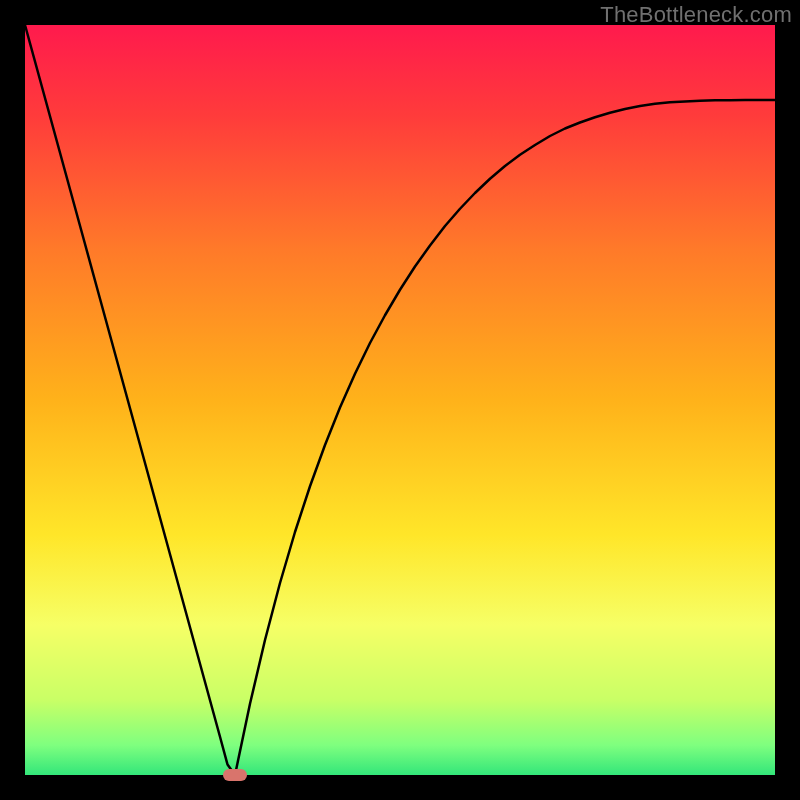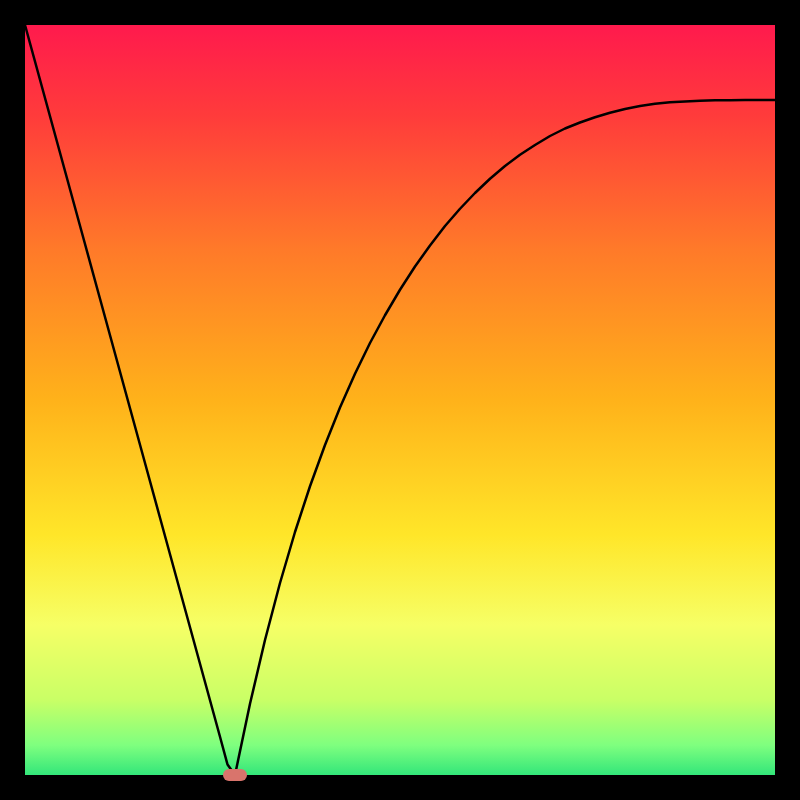--- a/index.html
+++ b/index.html
@@ -54,13 +54,14 @@
 </head>
 <body>
 
 <div class="frame">
   <div class="plot" id="plot" style="background: linear-gradient(rgb(255, 26, 77) 0%, rgb(255, 59, 59) 12%, rgb(255, 122, 41) 30%, rgb(255, 178, 26) 50%, rgb(255, 230, 41) 68%, rgb(246, 255, 102) 80%, rgb(201, 255, 102) 90%, rgb(127, 255, 127) 96%, rgb(51, 230, 122) 100%);">
     <svg class="curve" id="curve-svg" viewBox="0 0 750 750" preserveAspectRatio="none">
       <path id="curve-path" fill="none" stroke-width="2.5" stroke-linejoin="round" stroke-linecap="round" d="M0.00 0.00 L15.00 54.75 L30.00 109.50 L45.00 164.25 L60.00 219.00 L75.00 273.75 L90.00 328.50 L105.00 383.25 L120.00 438.00 L135.00 492.75 L150.00 547.50 L165.00 602.25 L180.00 657.00 L195.00 711.75 L202.50 739.50 L210.00 750.00 L225.00 678.75 L240.00 615.00 L255.00 558.00 L270.00 507.00 L285.00 461.25 L300.00 420.00 L315.00 382.50 L330.00 348.75 L345.00 318.00 L360.00 290.25 L375.00 264.75 L390.00 241.50 L405.00 220.50 L420.00 201.00 L435.00 183.75 L450.00 168.00 L465.00 153.75 L480.00 141.00 L495.00 129.75 L510.00 120.00 L525.00 111.00 L540.00 103.50 L555.00 97.50 L570.00 92.25 L585.00 87.75 L600.00 84.00 L615.00 81.00 L630.00 78.75 L645.00 77.25 L660.00 76.50 L675.00 75.75 L690.00 75.37 L705.00 75.15 L720.00 75.08 L735.00 75.00 L750.00 75.00" stroke="#000000"></path>
     </svg>
     <div class="marker" id="marker" style="left: 198px; top: 744px; width: 24px; height: 12px; background: rgb(217, 116, 108);"></div>
   </div>
+  <div class="watermark">TheBottleneck.com</div>
 </div>
 
 </body></html>

